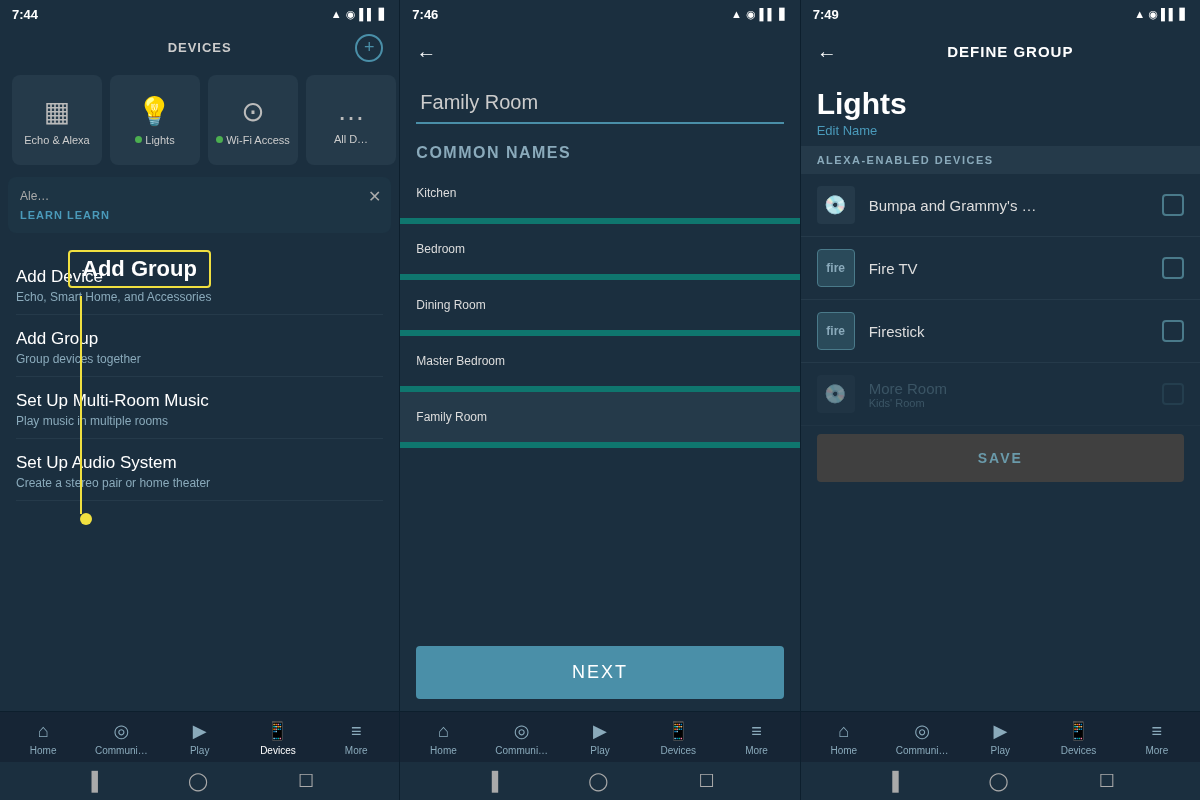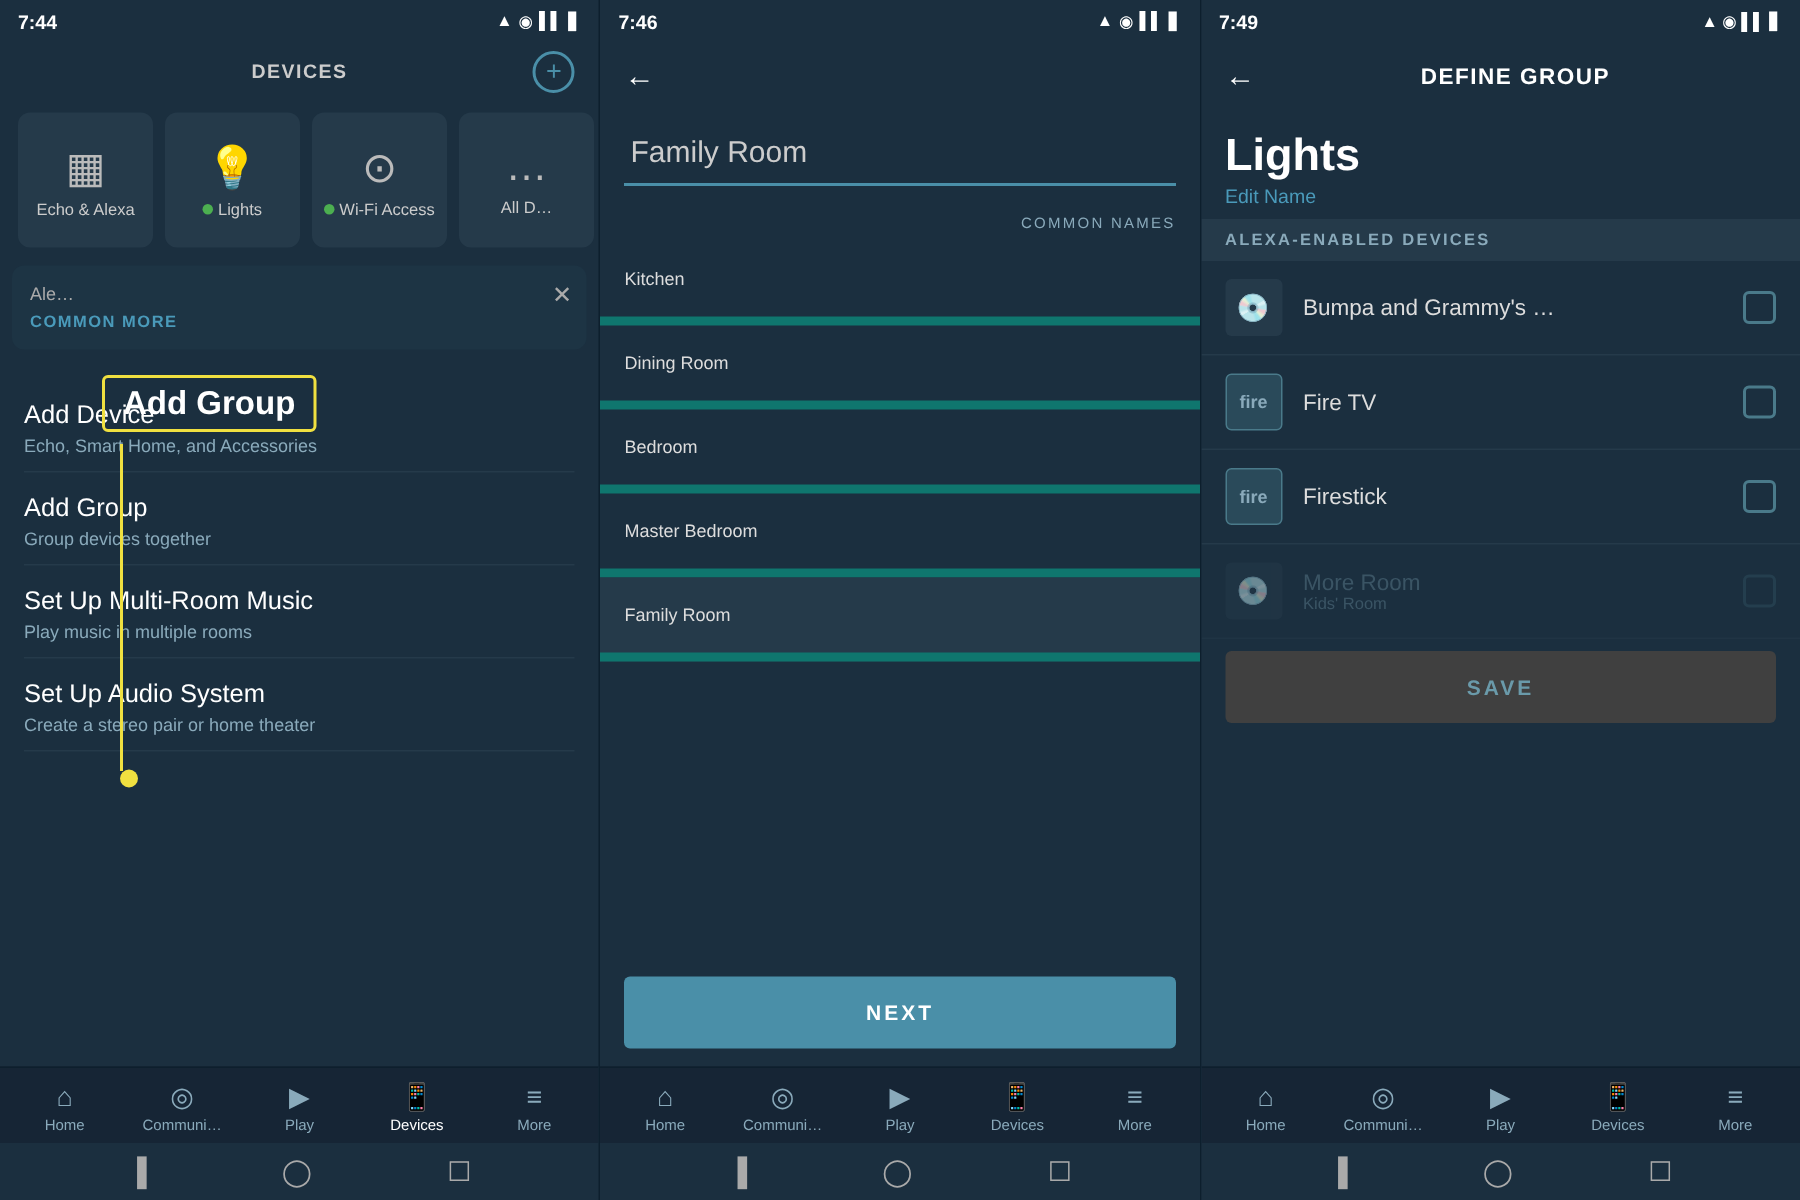--- a/index.html
+++ b/index.html
@@ -247,26 +247,25 @@
       border-bottom: 2px solid #4a8fa8;
       color: #ccc;
       font-size: 20px;
       padding: 8px 4px;
       outline: none;
     }
     .name-input::placeholder { color: #6a8a9a; }
 
     .section-label {
       color: #8aaabb;
-      font-size: 10px;
-      font-weight: 400;
+      font-size: 16px;
+      font-weight: 700;
       letter-spacing: 1.5px;
       padding: 12px 16px 6px;
       text-transform: uppercase;
-      text-align: right;
     }
 
     .common-names-list {
       flex: 1;
       overflow-y: auto;
     }
     .common-name-item {
       padding: 18px 16px;
       border-bottom: 6px solid #0f766e;
       color: #ddd;
@@ -274,22 +273,22 @@
       cursor: pointer;
     }
     .common-name-item.selected { background: #253a4a; }
 
     .next-btn {
       margin: 12px 16px;
       background: #4a8fa8;
       border: none;
       border-radius: 4px;
       color: #fff;
-      font-size: 14px;
-      font-weight: 700;
+      font-size: 18px;
+      font-weight: 400;
       letter-spacing: 2px;
       padding: 16px;
       width: calc(100% - 32px);
       cursor: pointer;
       text-transform: uppercase;
     }
 
     
     .panel3 { background: #1b2f3f; }
 
@@ -445,21 +444,21 @@
       </span>
     </div>
     <div class="device-icon-card">
       <span class="icon-sym">…</span>
       <span class="icon-label">All D…</span>
     </div>
   </div>
 
   <div class="alert-banner">
     <div class="alert-banner-title">Ale…</div>
-    <a class="alert-banner-link">COMMON MORE</a>
+    <a class="alert-banner-link">LEARN LEARN</a>
     <span class="alert-banner-close">✕</span>
   </div>
 
   <div class="add-group-box">
     <span class="add-group-box-text">Add Group</span>
   </div>
 
   <div class="yellow-dot"></div>
   <div class="connector-line"></div>
 
@@ -527,22 +526,22 @@
   </div>
 
   <div class="name-input-container">
     <input class="name-input" placeholder="Custom Name" value="Family Room" style="">
   </div>
 
   <div class="section-label">COMMON NAMES</div>
 
   <div class="common-names-list">
     <div class="common-name-item">Kitchen</div>
+    <div class="common-name-item">Bedroom</div>
     <div class="common-name-item">Dining Room</div>
-    <div class="common-name-item">Bedroom</div>
     <div class="common-name-item">Master Bedroom</div>
     <div class="common-name-item selected">Family Room</div>
   </div>
 
   <button class="next-btn">NEXT</button>
 
   <div class="bottom-nav">
     <div class="nav-item">
       <span class="nav-icon">⌂</span>
       <span class="nav-label">Home</span>

